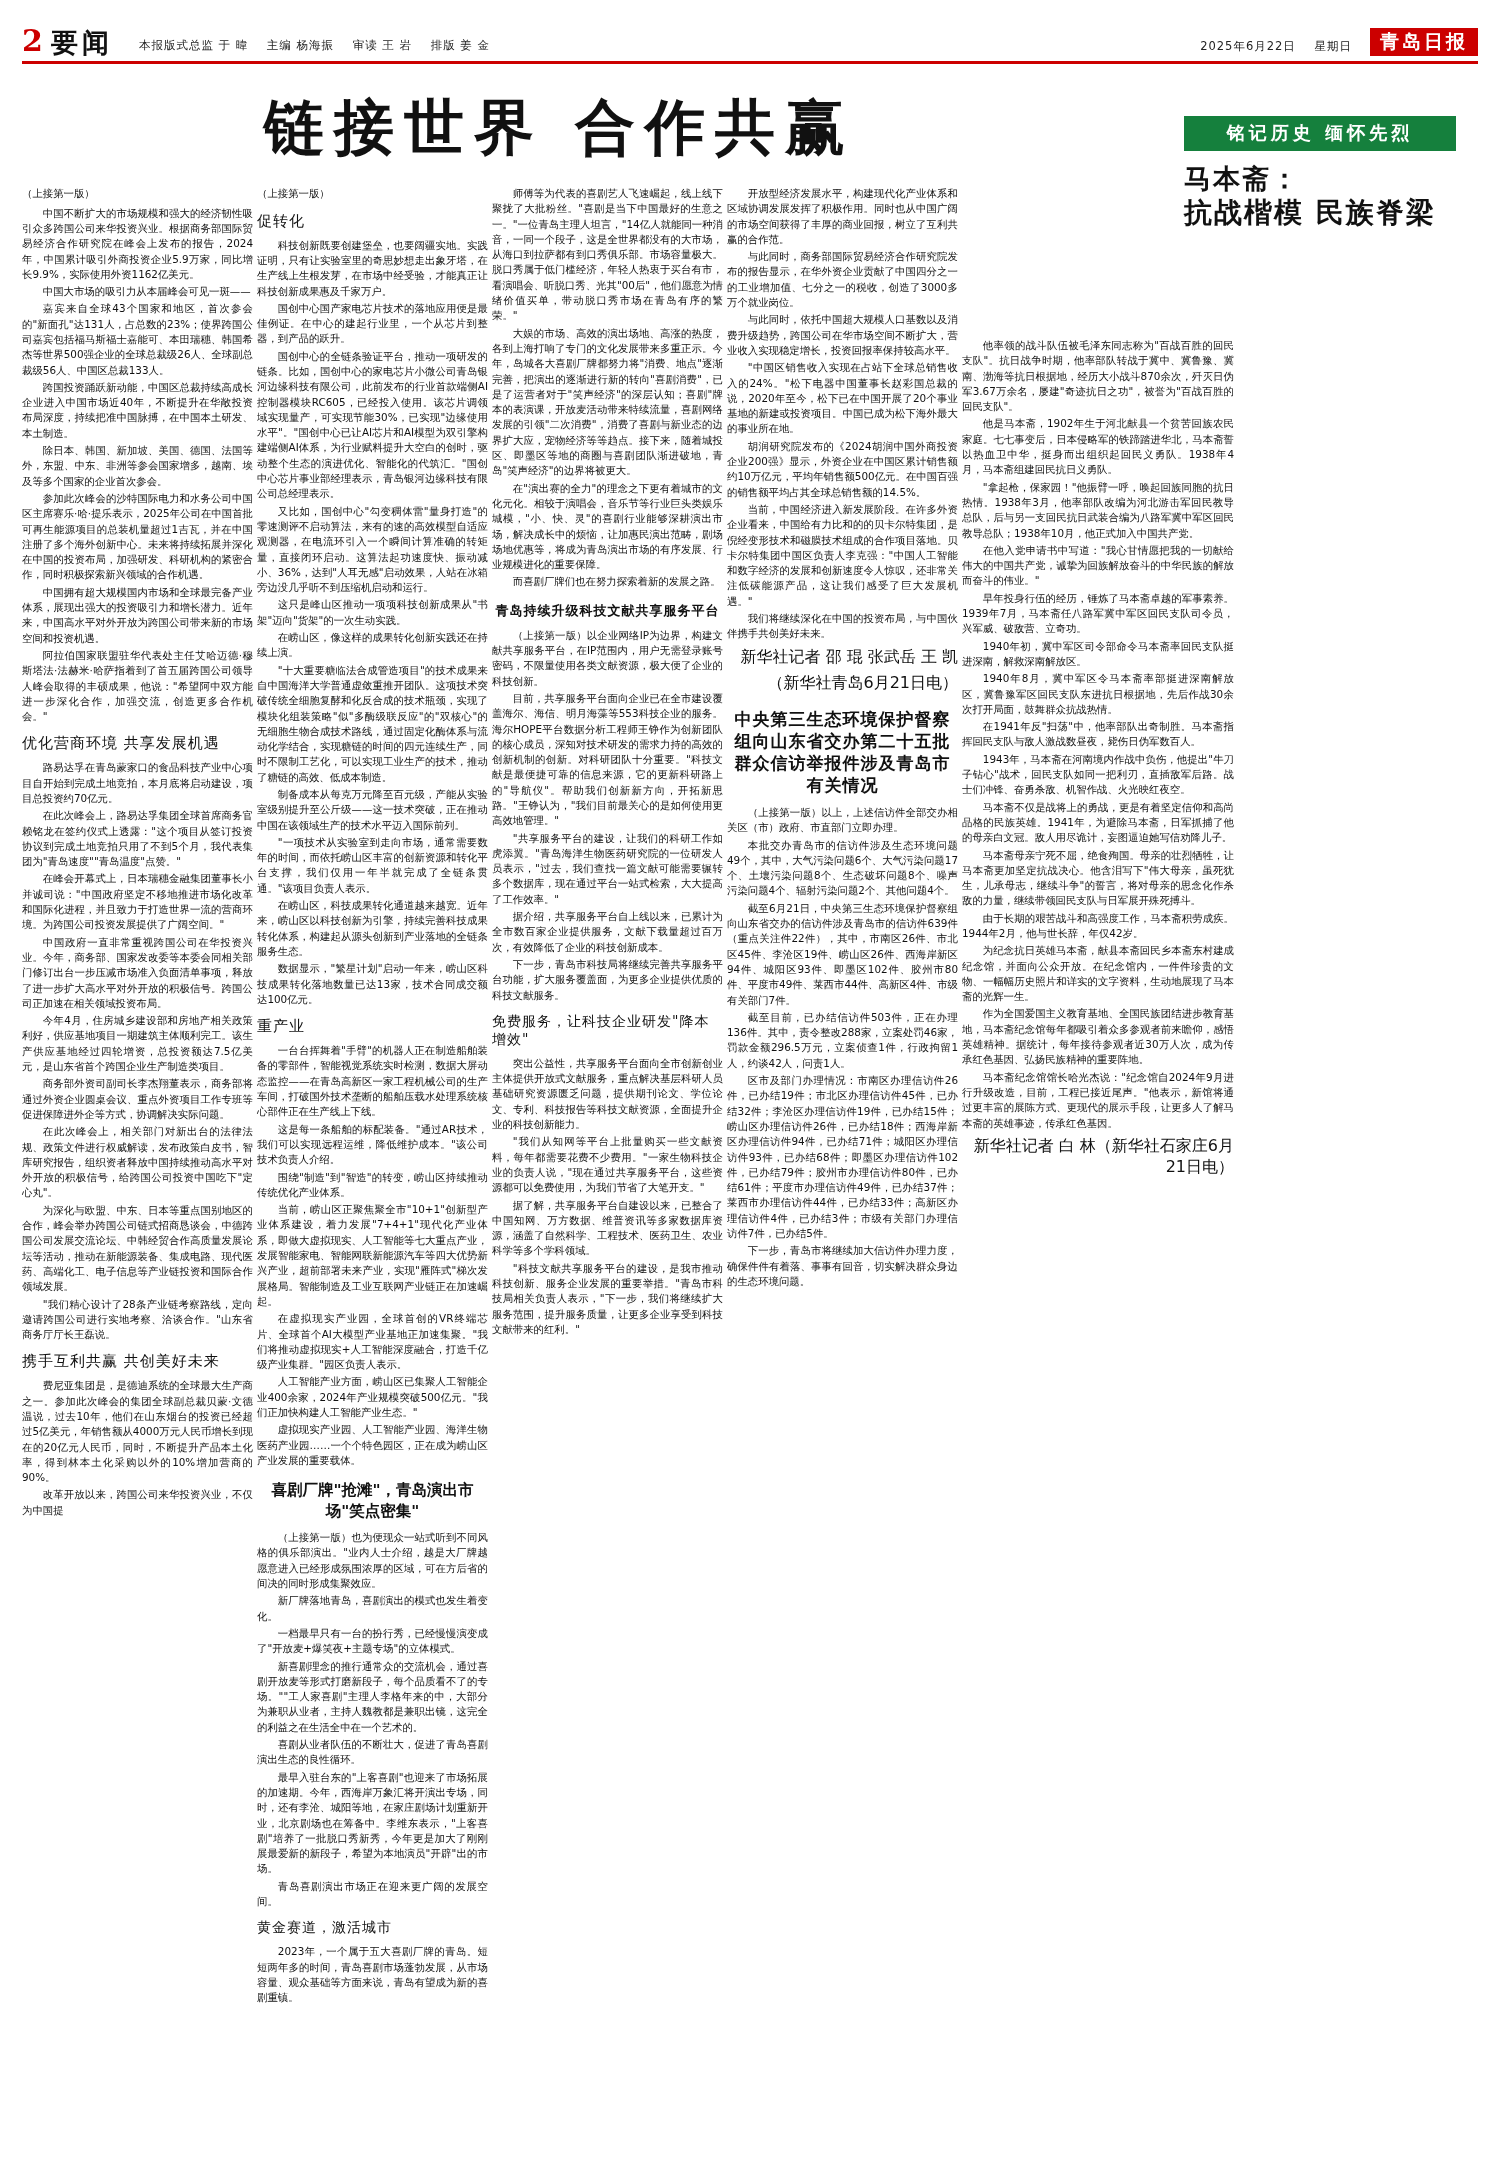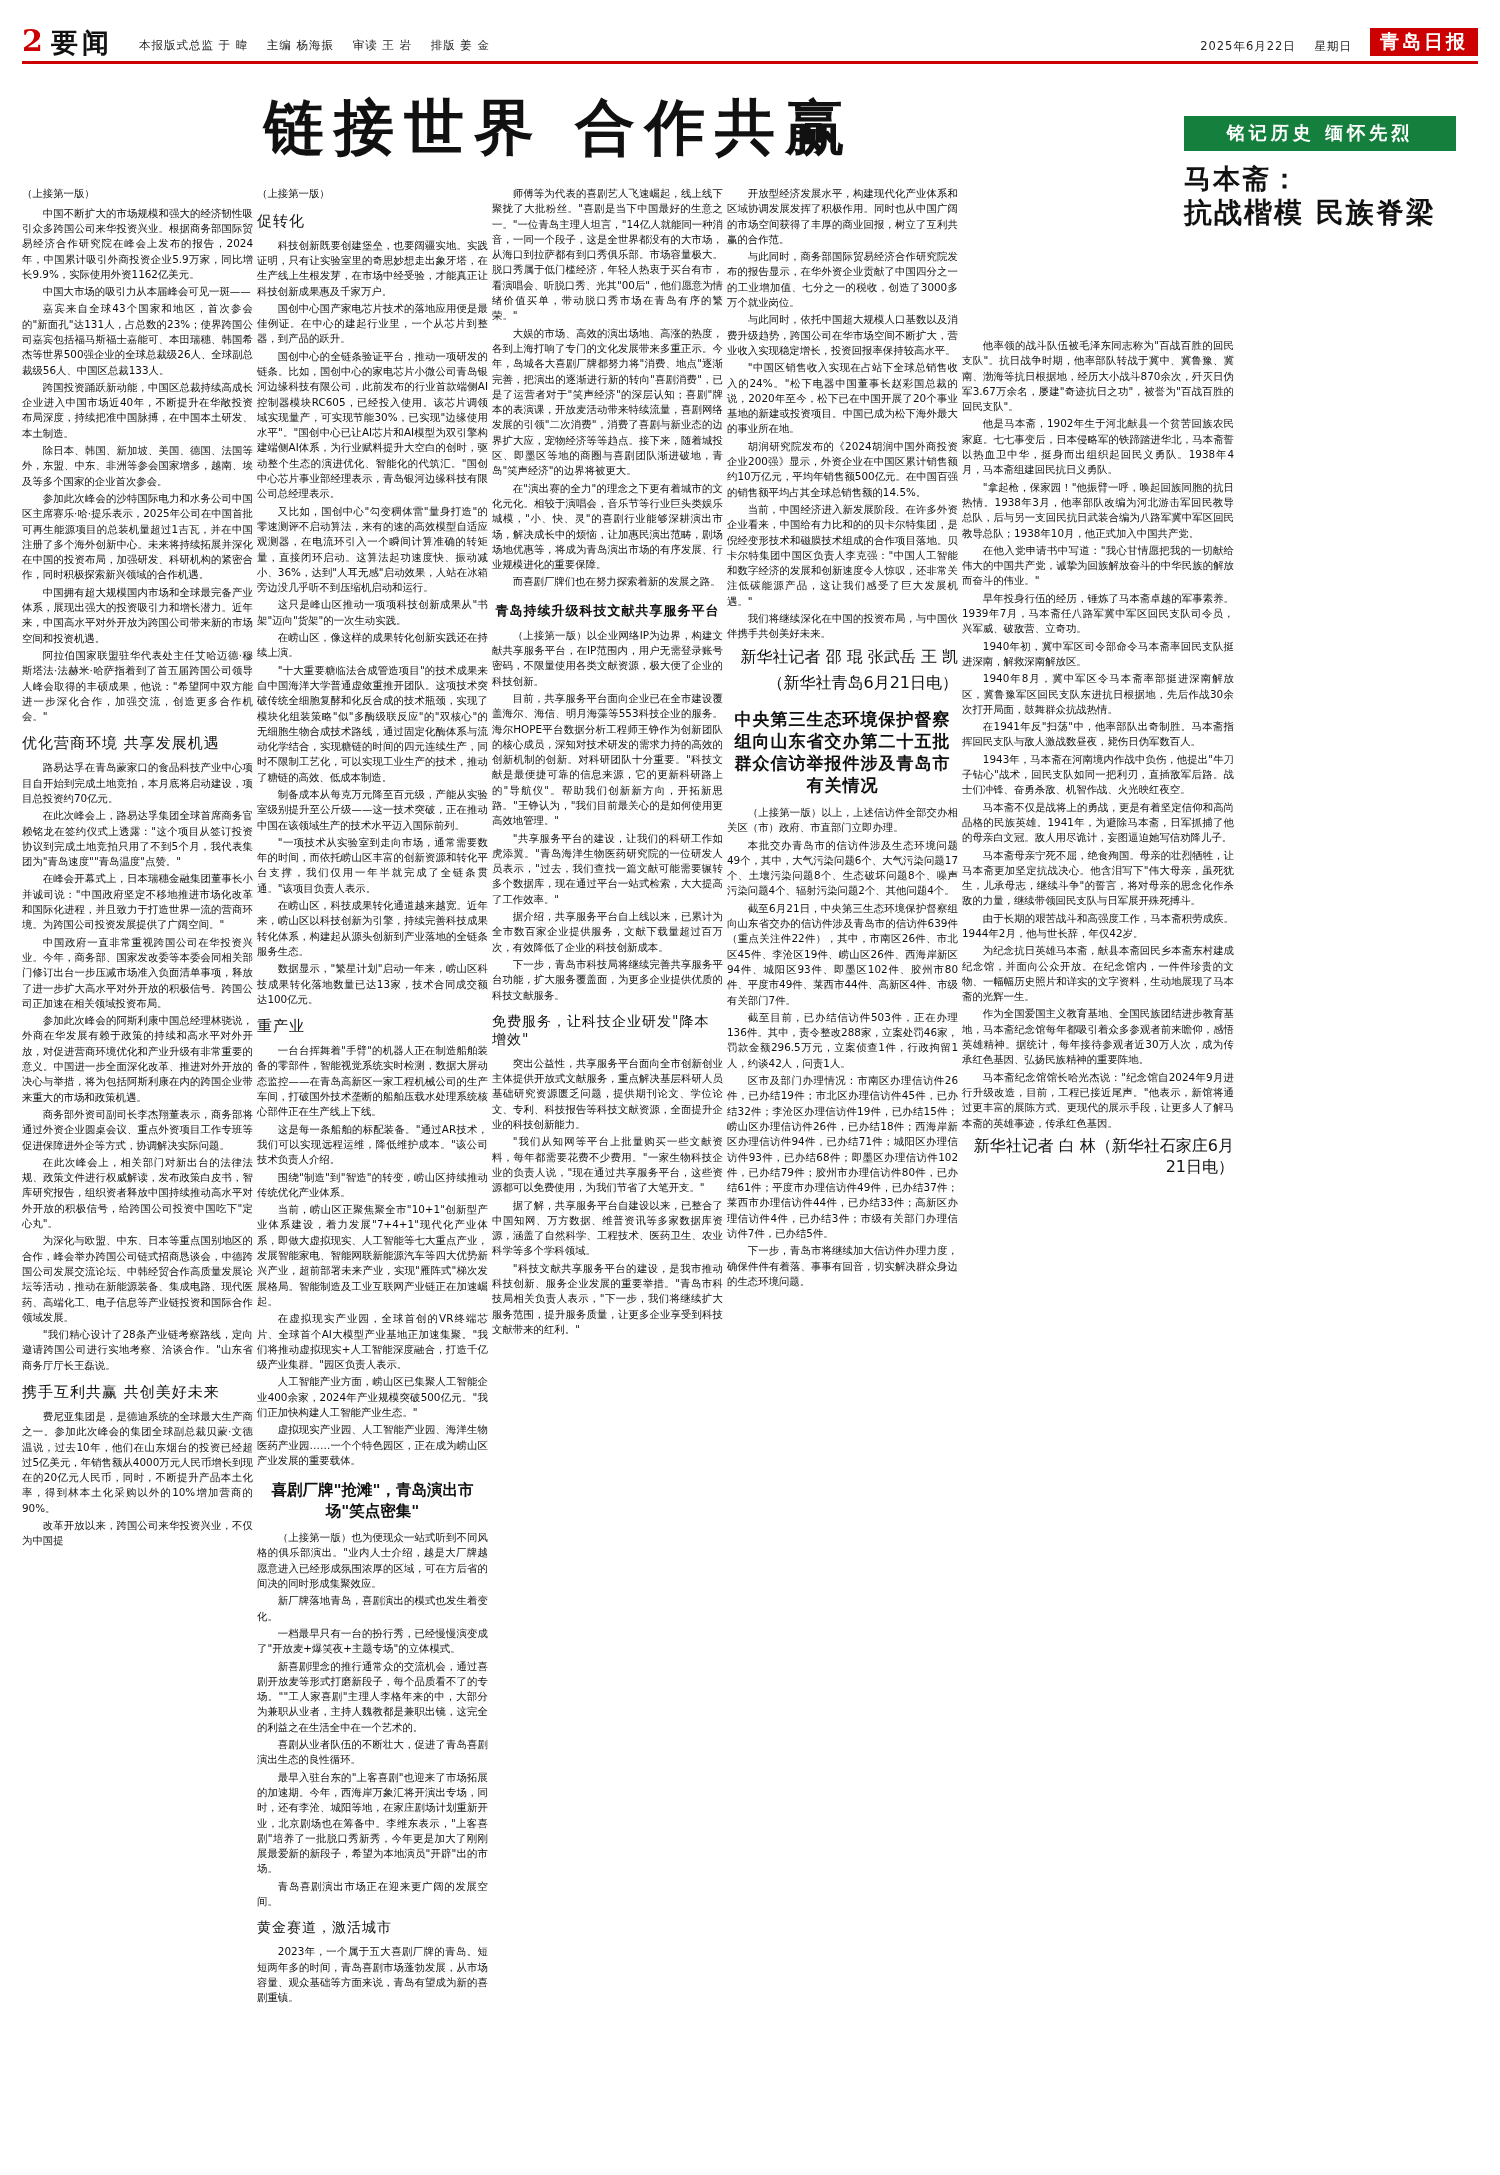--- a/index.html
+++ b/index.html
@@ -87,21 +87,21 @@
       <p>跨国投资踊跃新动能，中国区总裁持续高成长企业进入中国市场近40年，不断提升在华敞投资布局深度，持续把准中国脉搏，在中国本土研发、本土制造。</p>
       <p>除日本、韩国、新加坡、美国、德国、法国等外，东盟、中东、非洲等参会国家增多，越南、埃及等多个国家的企业首次参会。</p>
       <p>参加此次峰会的沙特国际电力和水务公司中国区主席赛乐·哈·提乐表示，2025年公司在中国首批可再生能源项目的总装机量超过1吉瓦，并在中国注册了多个海外创新中心。未来将持续拓展并深化在中国的投资布局，加强研发、科研机构的紧密合作，同时积极探索新兴领域的合作机遇。</p>
       <p>中国拥有超大规模国内市场和全球最完备产业体系，展现出强大的投资吸引力和增长潜力。近年来，中国高水平对外开放为跨国公司带来新的市场空间和投资机遇。</p>
       <p>阿拉伯国家联盟驻华代表处主任艾哈迈德·穆斯塔法·法赫米·哈萨指着到了首五届跨国公司领导人峰会取得的丰硕成果，他说："希望阿中双方能进一步深化合作，加强交流，创造更多合作机会。"</p>
       <div class="sub-h">优化营商环境  共享发展机遇</div>
       <p>路易达孚在青岛蒙家口的食品科技产业中心项目自开始到完成土地竞拍，本月底将启动建设，项目总投资约70亿元。</p>
       <p>在此次峰会上，路易达孚集团全球首席商务官赖铭龙在签约仪式上透露："这个项目从签订投资协议到完成土地竞拍只用了不到5个月，我代表集团为"青岛速度""青岛温度"点赞。"</p>
       <p>在峰会开幕式上，日本瑞穗金融集团董事长小并诚司说："中国政府坚定不移地推进市场化改革和国际化进程，并且致力于打造世界一流的营商环境。为跨国公司投资发展提供了广阔空间。"</p>
       <p>中国政府一直非常重视跨国公司在华投资兴业。今年，商务部、国家发改委等本委会同相关部门修订出台一步压减市场准入负面清单事项，释放了进一步扩大高水平对外开放的积极信号。跨国公司正加速在相关领域投资布局。</p>
-      <p>参加此次峰会的阿斯利康中国总经理林骁说，外商在华发展有赖于政策的持续和高水平对外开放，对促进营商环境优化和产业升级有非常重要的意义。中国进一步全面深化改革、推进对外开放的决心与举措，将为包括阿斯利康在内的跨国企业带来重大的市场和政策机遇。</p>
+      <p>今年4月，住房城乡建设部和房地产相关政策利好，供应基地项目一期建筑主体顺利完工。该生产供应基地经过四轮增资，总投资额达7.5亿美元，是山东省首个跨国企业生产制造类项目。</p>
       <p>商务部外资司副司长李杰翔董表示，商务部将通过外资企业圆桌会议、重点外资项目工作专班等促进保障进外企等方式，协调解决实际问题。</p>
       <p>在此次峰会上，相关部门对新出台的法律法规、政策文件进行权威解读，发布政策白皮书，智库研究报告，组织资者释放中国持续推动高水平对外开放的积极信号，给跨国公司投资中国吃下"定心丸"。</p>
       <p>为深化与欧盟、中东、日本等重点国别地区的合作，峰会举办跨国公司链式招商恳谈会，中德跨国公司发展交流论坛、中韩经贸合作高质量发展论坛等活动，推动在新能源装备、集成电路、现代医药、高端化工、电子信息等产业链投资和国际合作领域发展。</p>
       <p>"我们精心设计了28条产业链考察路线，定向邀请跨国公司进行实地考察、洽谈合作。"山东省商务厅厅长王磊说。</p>
       <div class="sub-h">携手互利共赢  共创美好未来</div>
       <p>费尼亚集团是，是德迪系统的全球最大生产商之一。参加此次峰会的集团全球副总裁贝蒙·文德温说，过去10年，他们在山东烟台的投资已经超过5亿美元，年销售额从4000万元人民币增长到现在的20亿元人民币，同时，不断提升产品本土化率，得到林本土化采购以外的10%增加营商的90%。</p>
       <p>改革开放以来，跨国公司来华投资兴业，不仅为中国提</p>
     </div>
 
     <div class="col">

